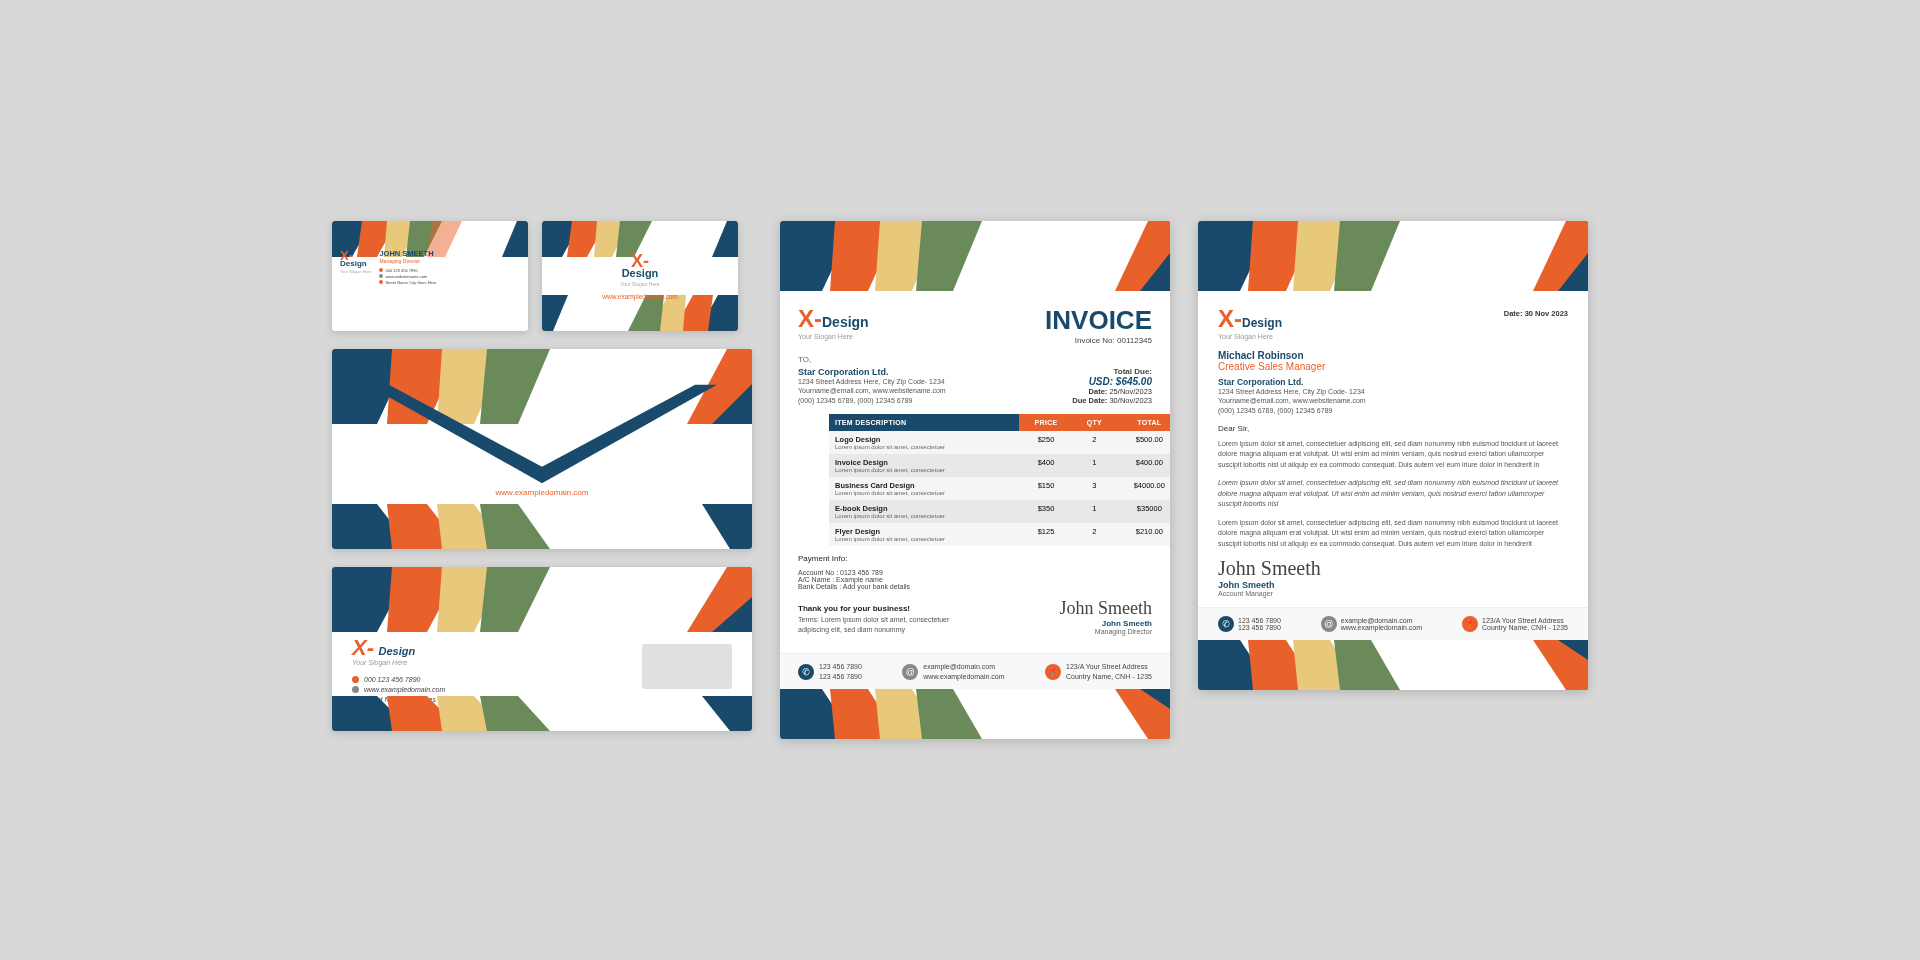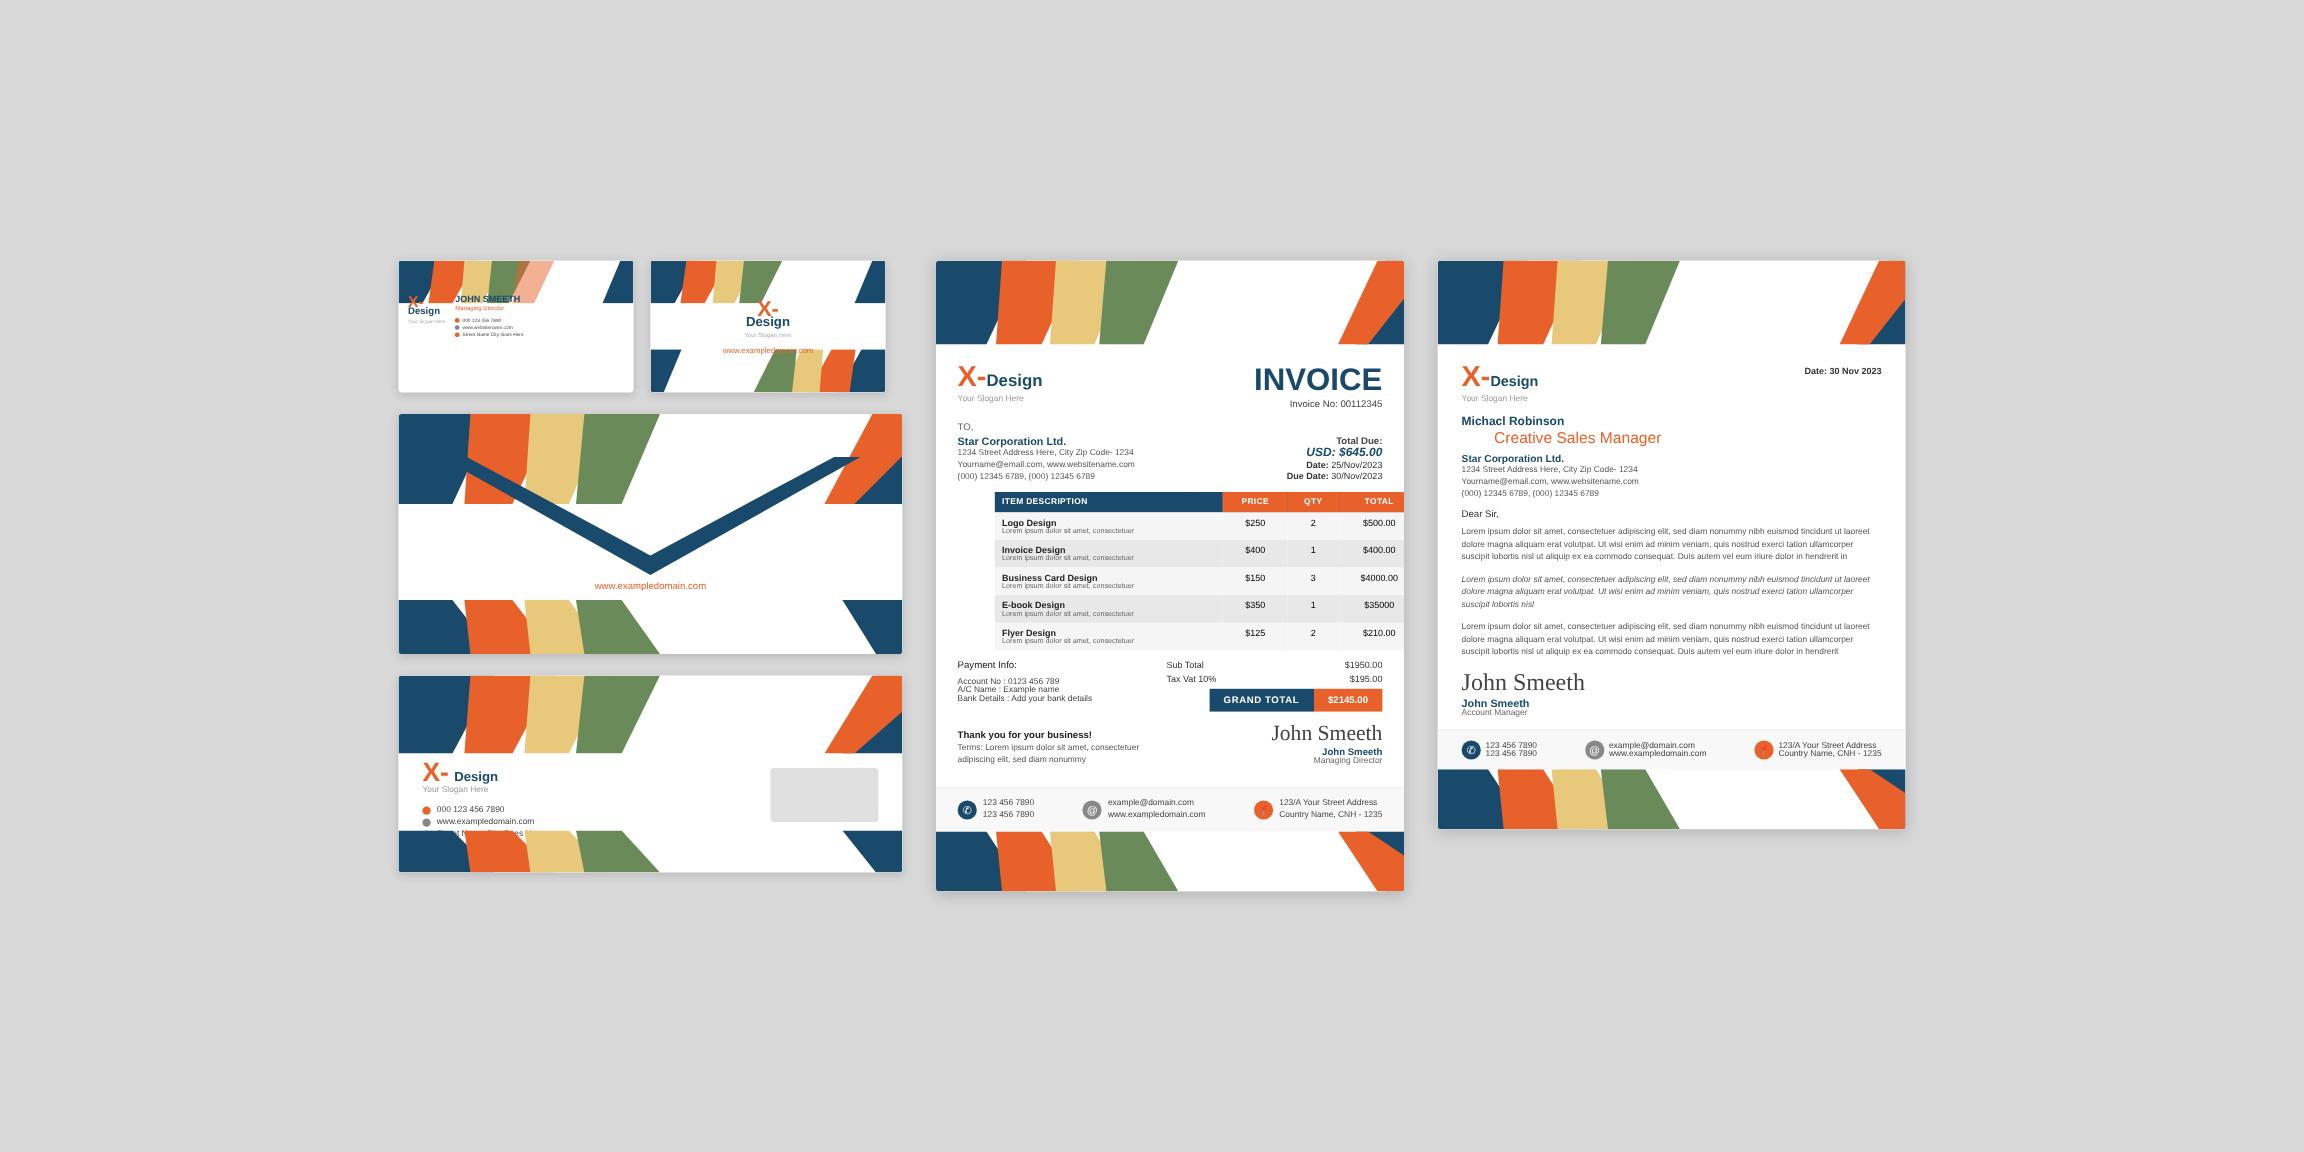--- a/index.html
+++ b/index.html
@@ -125,20 +125,21 @@
 
     
     .letterhead-small {
       width: 420px;
       height: 164px;
       background: #fff;
       border-radius: 3px;
       overflow: hidden;
       position: relative;
       box-shadow: 0 2px 8px rgba(0,0,0,0.15);
+      font-style: italic;
     }
     .lh-top-shapes {
       position: absolute;
       top: 0; left: 0; right: 0;
       height: 65px;
     }
     .lh-bottom-shapes {
       position: absolute;
       bottom: 0; left: 0; right: 0;
       height: 35px;
@@ -284,21 +285,21 @@
       justify-content: space-between;
       align-items: flex-start;
       margin-bottom: 10px;
     }
     .lh-doc-logo-x { color: #e8612a; font-size: 24px; font-weight: 900; }
     .lh-doc-logo-design { color: #1a4a6b; font-size: 12px; font-weight: 700; }
     .lh-doc-slogan { color: #999; font-size: 7px; }
     .lh-doc-date { font-size: 7.5px; color: #333; font-weight: 700; margin-top: 4px; }
     .lh-doc-recipient { margin-bottom: 6px; }
     .lh-doc-name { color: #1a4a6b; font-size: 10px; font-weight: 700; }
-    .lh-doc-role { color: #e8612a; font-size: 13px; margin-bottom: 5px; margin-left: 27px; }
+    .lh-doc-role { color: #e8612a; font-size: 10px; margin-bottom: 5px; }
     .lh-doc-company { color: #1a4a6b; font-size: 8.5px; font-weight: 700; }
     .lh-doc-address { color: #555; font-size: 7px; line-height: 1.4; margin-bottom: 8px; }
     .lh-doc-dear { color: #333; font-size: 8px; margin-bottom: 6px; }
     .lh-doc-body { color: #555; font-size: 7px; line-height: 1.5; margin-bottom: 8px; }
     .lh-doc-body-italic { color: #555; font-size: 7px; line-height: 1.5; font-style: italic; margin-bottom: 8px; }
     .lh-doc-sig { margin-top: 8px; }
     .lh-doc-sig-text { font-family: 'Brush Script MT', cursive; font-size: 20px; color: #444; }
     .lh-doc-sig-name { font-weight: 700; color: #1a4a6b; font-size: 9px; }
     .lh-doc-sig-title { color: #666; font-size: 7px; }
     .lh-doc-footer {
@@ -565,34 +566,20 @@
 
       <div style="display:flex;justify-content:space-between;align-items:flex-start;margin-bottom:8px;">
         <div class="inv-payment" style="flex:1;margin-bottom:0;">
           <div>
             <div class="inv-payment-title">Payment Info:</div>
             <div class="inv-payment-info">Account No : 0123 456 789</div>
             <div class="inv-payment-info">A/C Name  :  Example name</div>
             <div class="inv-payment-info">Bank Details : Add your bank details</div>
           </div>
         </div>
-        <div style="min-width:180px;">
-          <div style="display:flex;justify-content:space-between;font-size:7.5px;color:#333;margin-bottom:2px;">
-            <span>Sub Total</span>
-            <span>$1950.00</span>
-          </div>
-          <div style="display:flex;justify-content:space-between;font-size:7.5px;color:#333;margin-bottom:4px;">
-            <span>Tax Vat 10%</span>
-            <span>$195.00</span>
-          </div>
-          <div class="grand-total-row">
-            <span class="grand-total-label">GRAND TOTAL</span>
-            <span class="grand-total-amount">$2145.00</span>
-          </div>
-        </div>
       </div>
 
       <div style="display:flex;justify-content:space-between;align-items:flex-end;margin-bottom:6px;">
         <div>
           <div class="inv-thank">Thank you for your business!</div>
           <div class="inv-terms">
             Terms: Lorem ipsum dolor sit amet, consectetuer<br>adipiscing elit, sed diam nonummy
           </div>
         </div>
         <div class="inv-signature">

